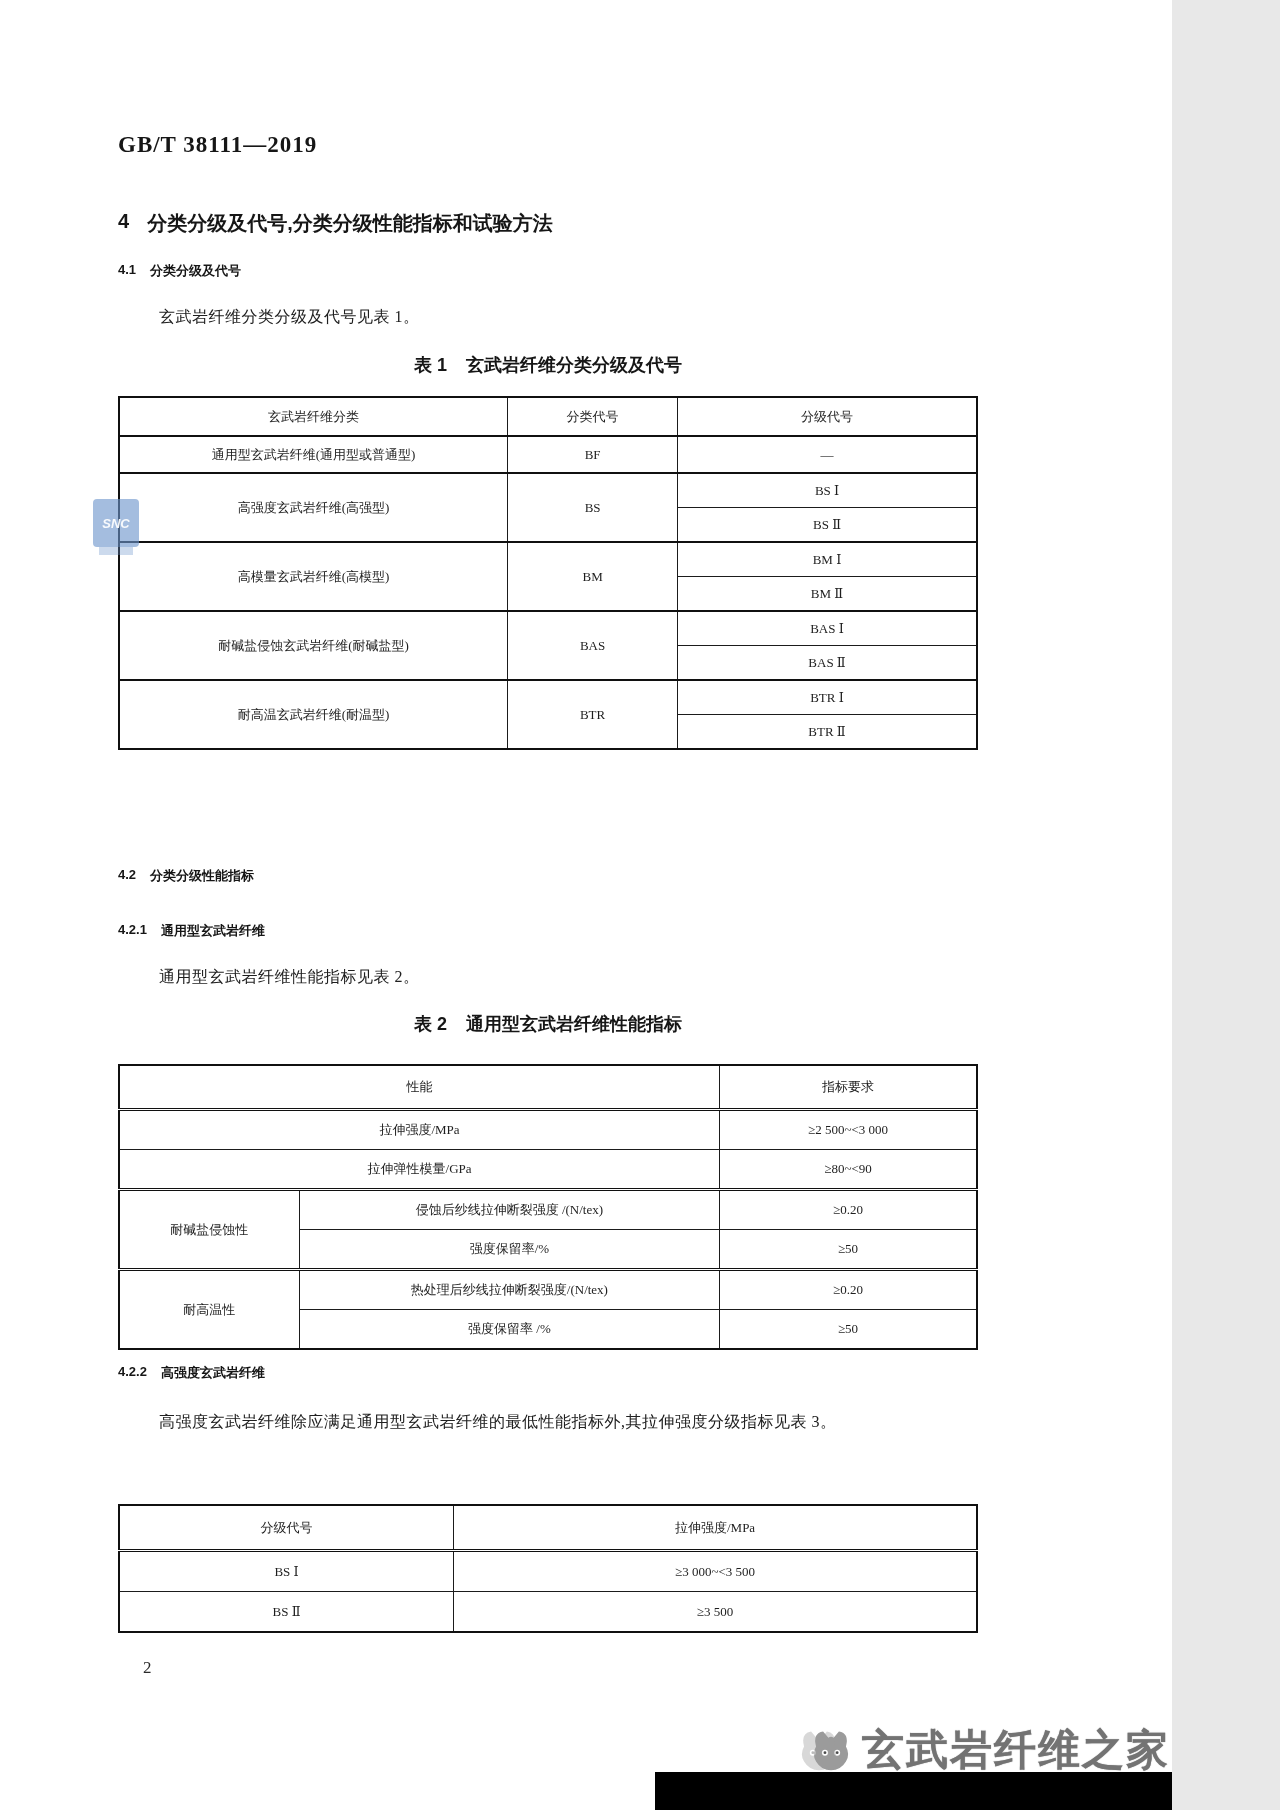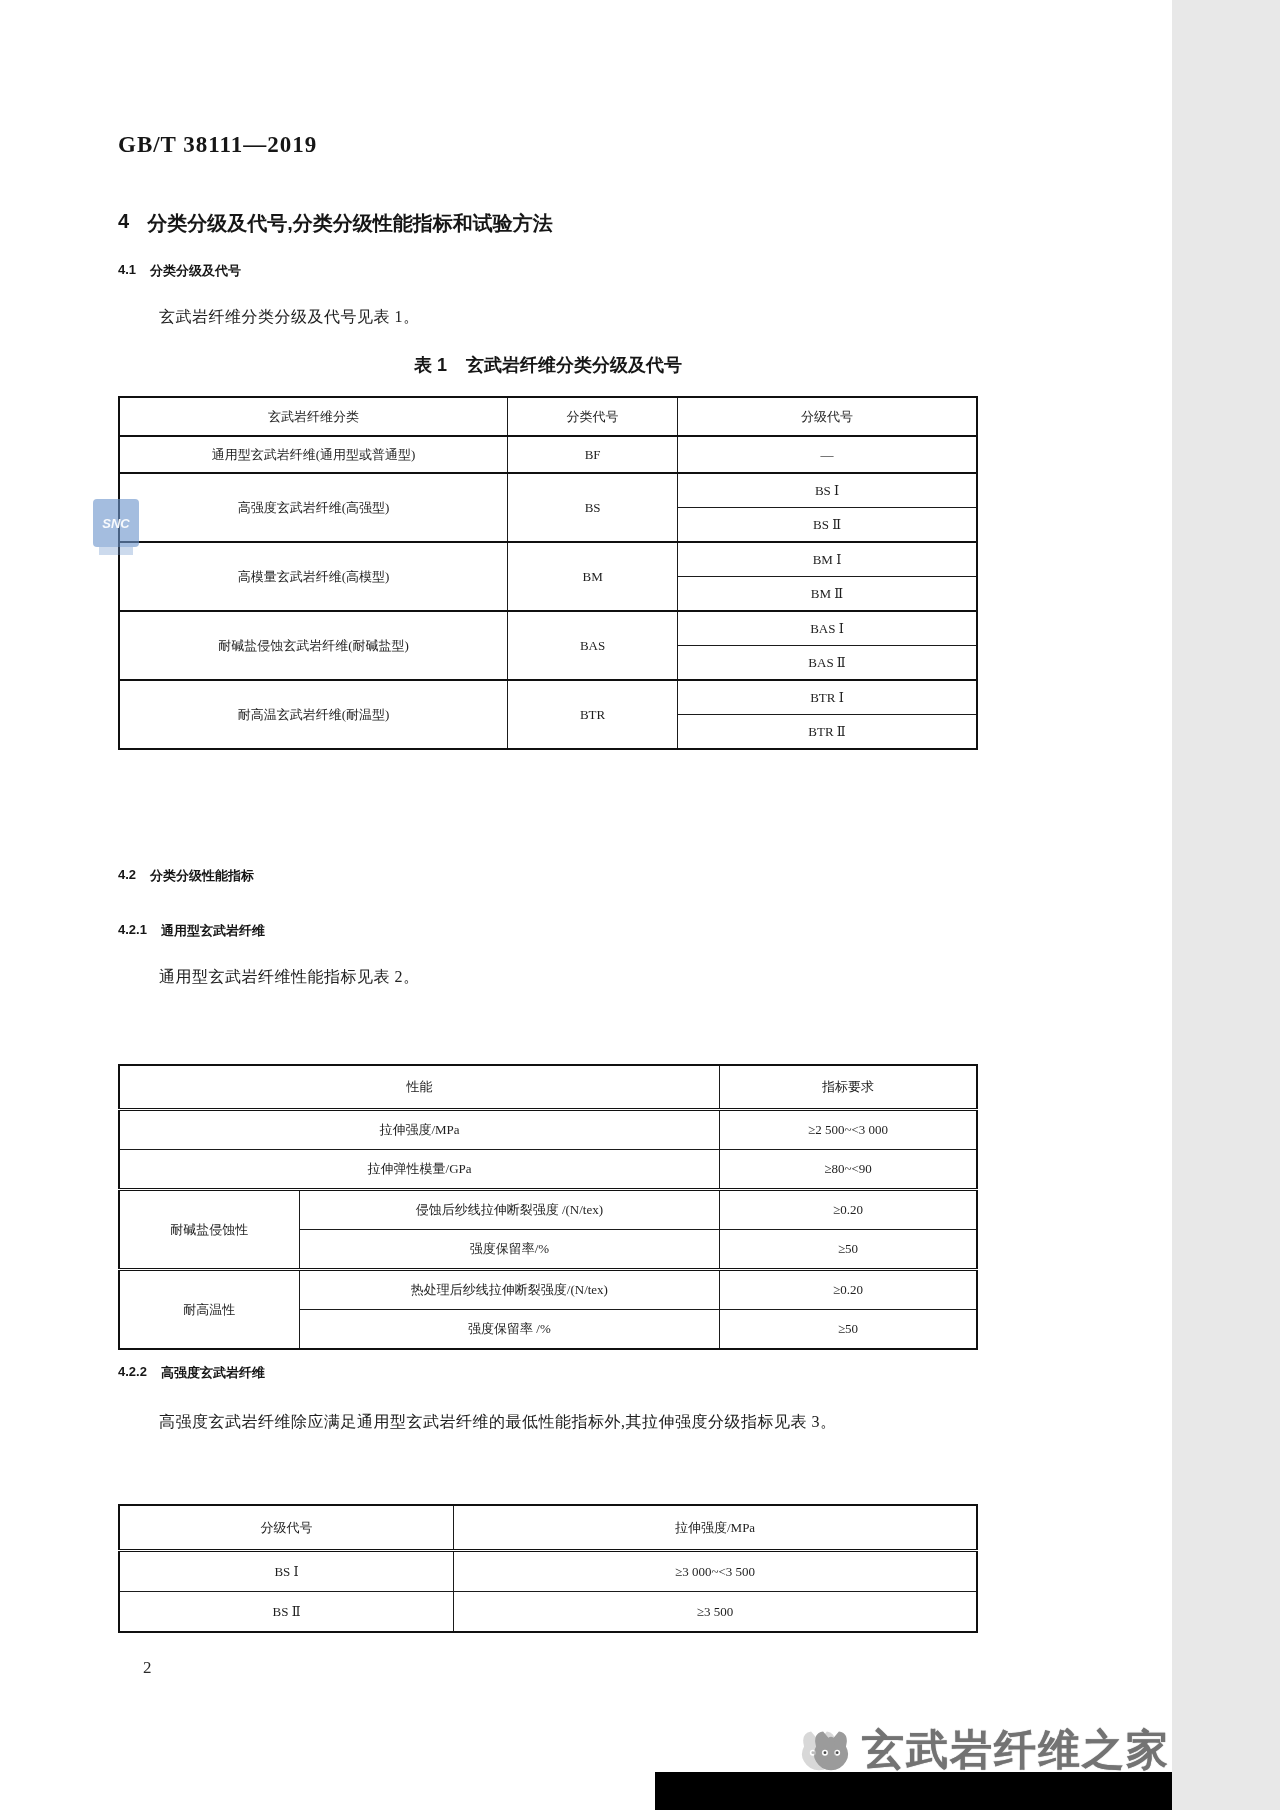--- a/index.html
+++ b/index.html
@@ -131,20 +131,24 @@
     <span>分类分级性能指标</span>
   </div>
 
   <div class="abs sec-h sub" style="top:922px">
     <span class="sec-num">4.2.1</span>
     <span>通用型玄武岩纤维</span>
   </div>
 
   <div class="abs para" style="top:967px">通用型玄武岩纤维性能指标见表 2。</div>
 
+  <div class="abs tbl-caption" style="top:1012px">
+    <span class="cap-label">表 2</span>
+    <span>通用型玄武岩纤维性能指标</span>
+  </div>
 
   <table class="abs gb t2" style="top:1064px">
     <colgroup>
         <col style="width:21%">
         <col style="width:49%">
         <col style="width:30%">
       </colgroup>
     <thead>
       <tr>
         <th colspan="2">性能</th>

